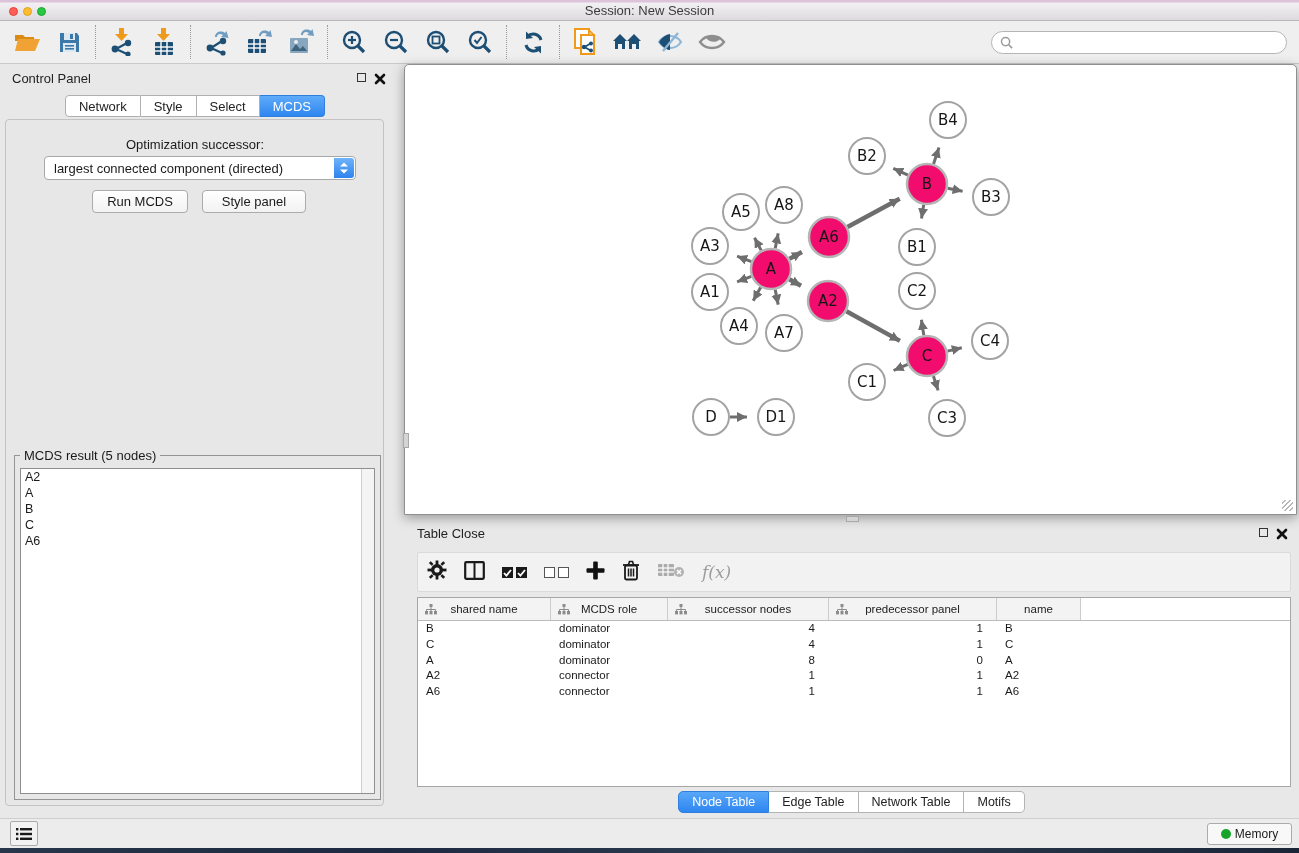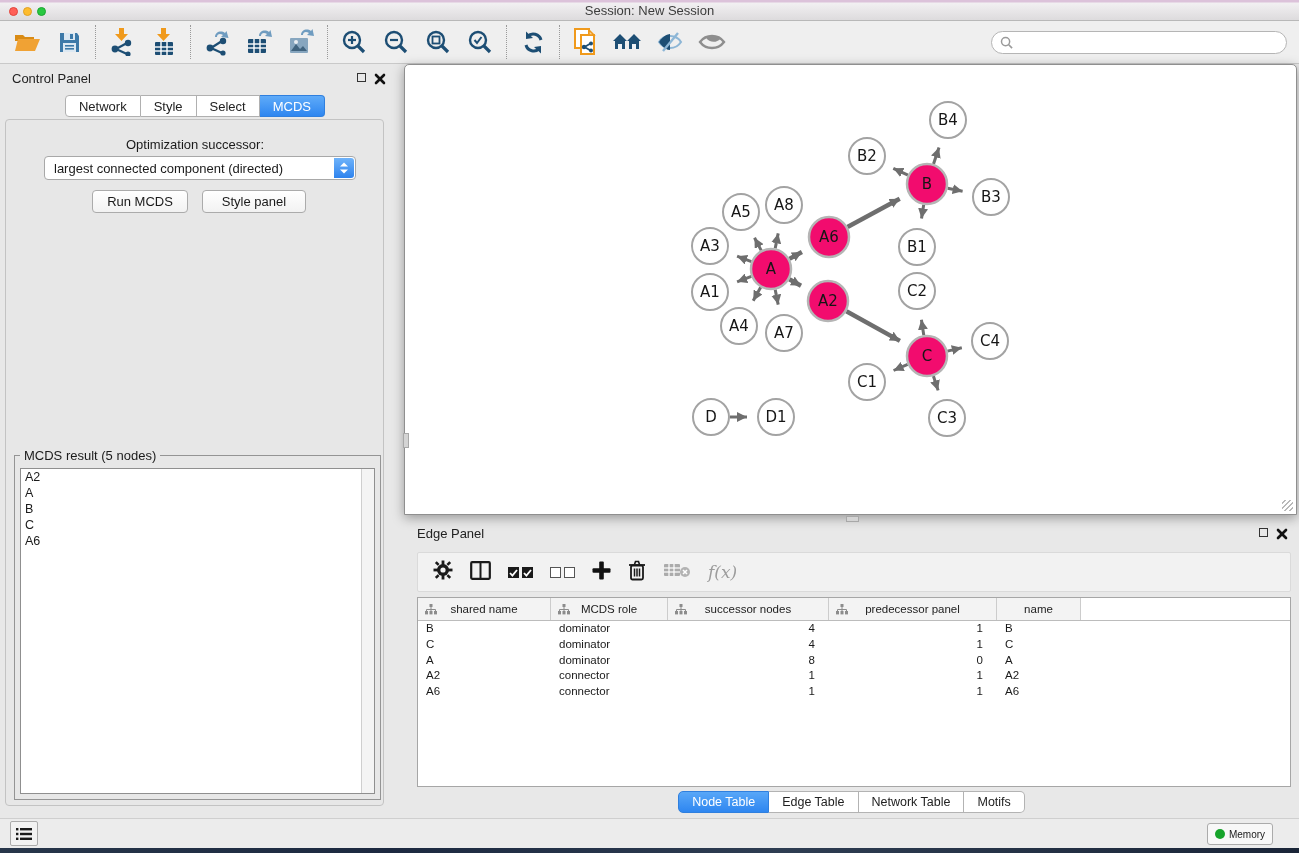--- a/index.html
+++ b/index.html
@@ -66,21 +66,21 @@
   #vthumb { left:403px; top:433px; width:6px; height:15px; background:#d4d4d4; border:1px solid #a8a8a8; }
   #hthumb { left:846px; top:516px; width:13px; height:6px; background:#d4d4d4; border:1px solid #a8a8a8; }
   #grip { right:3px; bottom:3px; width:11px; height:11px; position:absolute;
     background:repeating-linear-gradient(135deg, transparent 0 2px, #b9b9b9 2px 3.5px); }
 
   
   #tp-title { left:417px; top:526px; font-size:13px; color:#222; }
   #tp-float { left:1259px; top:528px; width:9px; height:9px; border:1.5px solid #333; }
   #tp-close { left:1276px; top:526px; }
   #tp-toolbar { left:417px; top:552px; width:874px; height:40px; background:#f2f2f2; border:1px solid #dadada;
-    border-radius:2px; display:flex; align-items:center; gap:17px; padding-left:15px; }
+    border-radius:2px; display:flex; align-items:center; gap:17px; padding-left:9px; }
   .cb { width:11px; height:11px; display:inline-block; }
   .cb.on { background:#1a1a1a; position:relative; }
   .cb.on svg { position:absolute; left:1px; top:2px; }
   .cb.off { border:1.6px solid #555; background:#fff; }
   .cbpair { display:flex; gap:3px; }
   .fx { font-family:"DejaVu Serif", serif; font-style:italic; color:#9c9c9c; font-size:17px; }
   #ntable { left:417px; top:597px; width:874px; height:190px; background:#fff; border:1px solid #a6a6a6; }
   #thead { display:flex; height:23px; border-bottom:1px solid #bcbcbc; }
   .hcell { background:#f3f3f3; border-right:1px solid #cccccc; display:flex; align-items:center;
     justify-content:center; gap:6px; font-size:11.5px; color:#222; position:relative; }
@@ -93,22 +93,22 @@
   #bottom-tabs { left:404px; top:791px; width:895px; display:flex; justify-content:center; }
   .bseg { border:1px solid #b3b3b3; border-left:none; background:#fff; padding:3px 13px; font-size:12.5px; color:#222; }
   .bseg:first-child { border-left:1px solid #b3b3b3; border-radius:5px 0 0 5px; }
   .bseg:last-child { border-radius:0 5px 5px 0; }
   .bseg.sel { background:linear-gradient(#58a7f8,#2e86f0); color:#fff; border-color:#2f7fde; }
 
   
   #statusbar { left:0; top:818px; width:1299px; height:30px; background:#ececec; border-top:1px solid #cfcfcf; }
   #list-btn { left:10px; top:821px; width:28px; height:25px; background:#f2f2f2; border:1px solid #ababab;
     border-radius:2px; display:flex; align-items:center; justify-content:center; }
-  #memory-btn { left:1207px; top:823px; width:66px; height:22px; background:#f8f8f8; border:1px solid #ababab;
-    border-radius:3px; display:flex; align-items:center; justify-content:center; gap:4px; font-size:10px; }
+  #memory-btn { left:1207px; top:823px; width:85px; height:22px; background:#f8f8f8; border:1px solid #ababab;
+    border-radius:3px; display:flex; align-items:center; justify-content:center; gap:4px; font-size:12px; }
   #memory-dot { width:10px; height:10px; border-radius:50%; background:#17a42b; }
   #wallpaper { left:0; top:848px; width:1299px; height:5px;
     background:linear-gradient(90deg,#27364a,#1c2940 30%,#2e3d52 60%,#1a2538); }
 </style>
 </head>
 <body>
 
 <div id="titlebar" class="abs">
   <span class="tl r" style="left:9px"></span>
   <span class="tl y" style="left:23px"></span>
@@ -389,21 +389,21 @@
         <text x="306" y="330" text-anchor="middle" dy=".35em" class="nlabel">D</text>
         <circle cx="371" cy="330" r="18" fill="#FFFFFF" stroke="#a3a3a3" stroke-width="2"></circle>
         <text x="371" y="330" text-anchor="middle" dy=".35em" class="nlabel">D1</text>
       </svg>
     <div id="grip"></div>
   </div>
 </div>
 <div id="vthumb" class="abs"></div>
 <div id="hthumb" class="abs"></div>
 
-<div id="tp-title" class="abs">Edge Panel</div>
+<div id="tp-title" class="abs">Table Close</div>
 <div id="tp-float" class="abs"></div>
 <div id="tp-close" class="abs">
   <svg width="12" height="12" viewBox="0 0 12 12">
       <g stroke="#111" stroke-width="2.6" stroke-linecap="round">
         <line x1="2" y1="2" x2="10" y2="10"></line>
         <line x1="10" y1="2" x2="2" y2="10"></line>
       </g>
     </svg>
 </div>
 <div id="tp-toolbar" class="abs">

